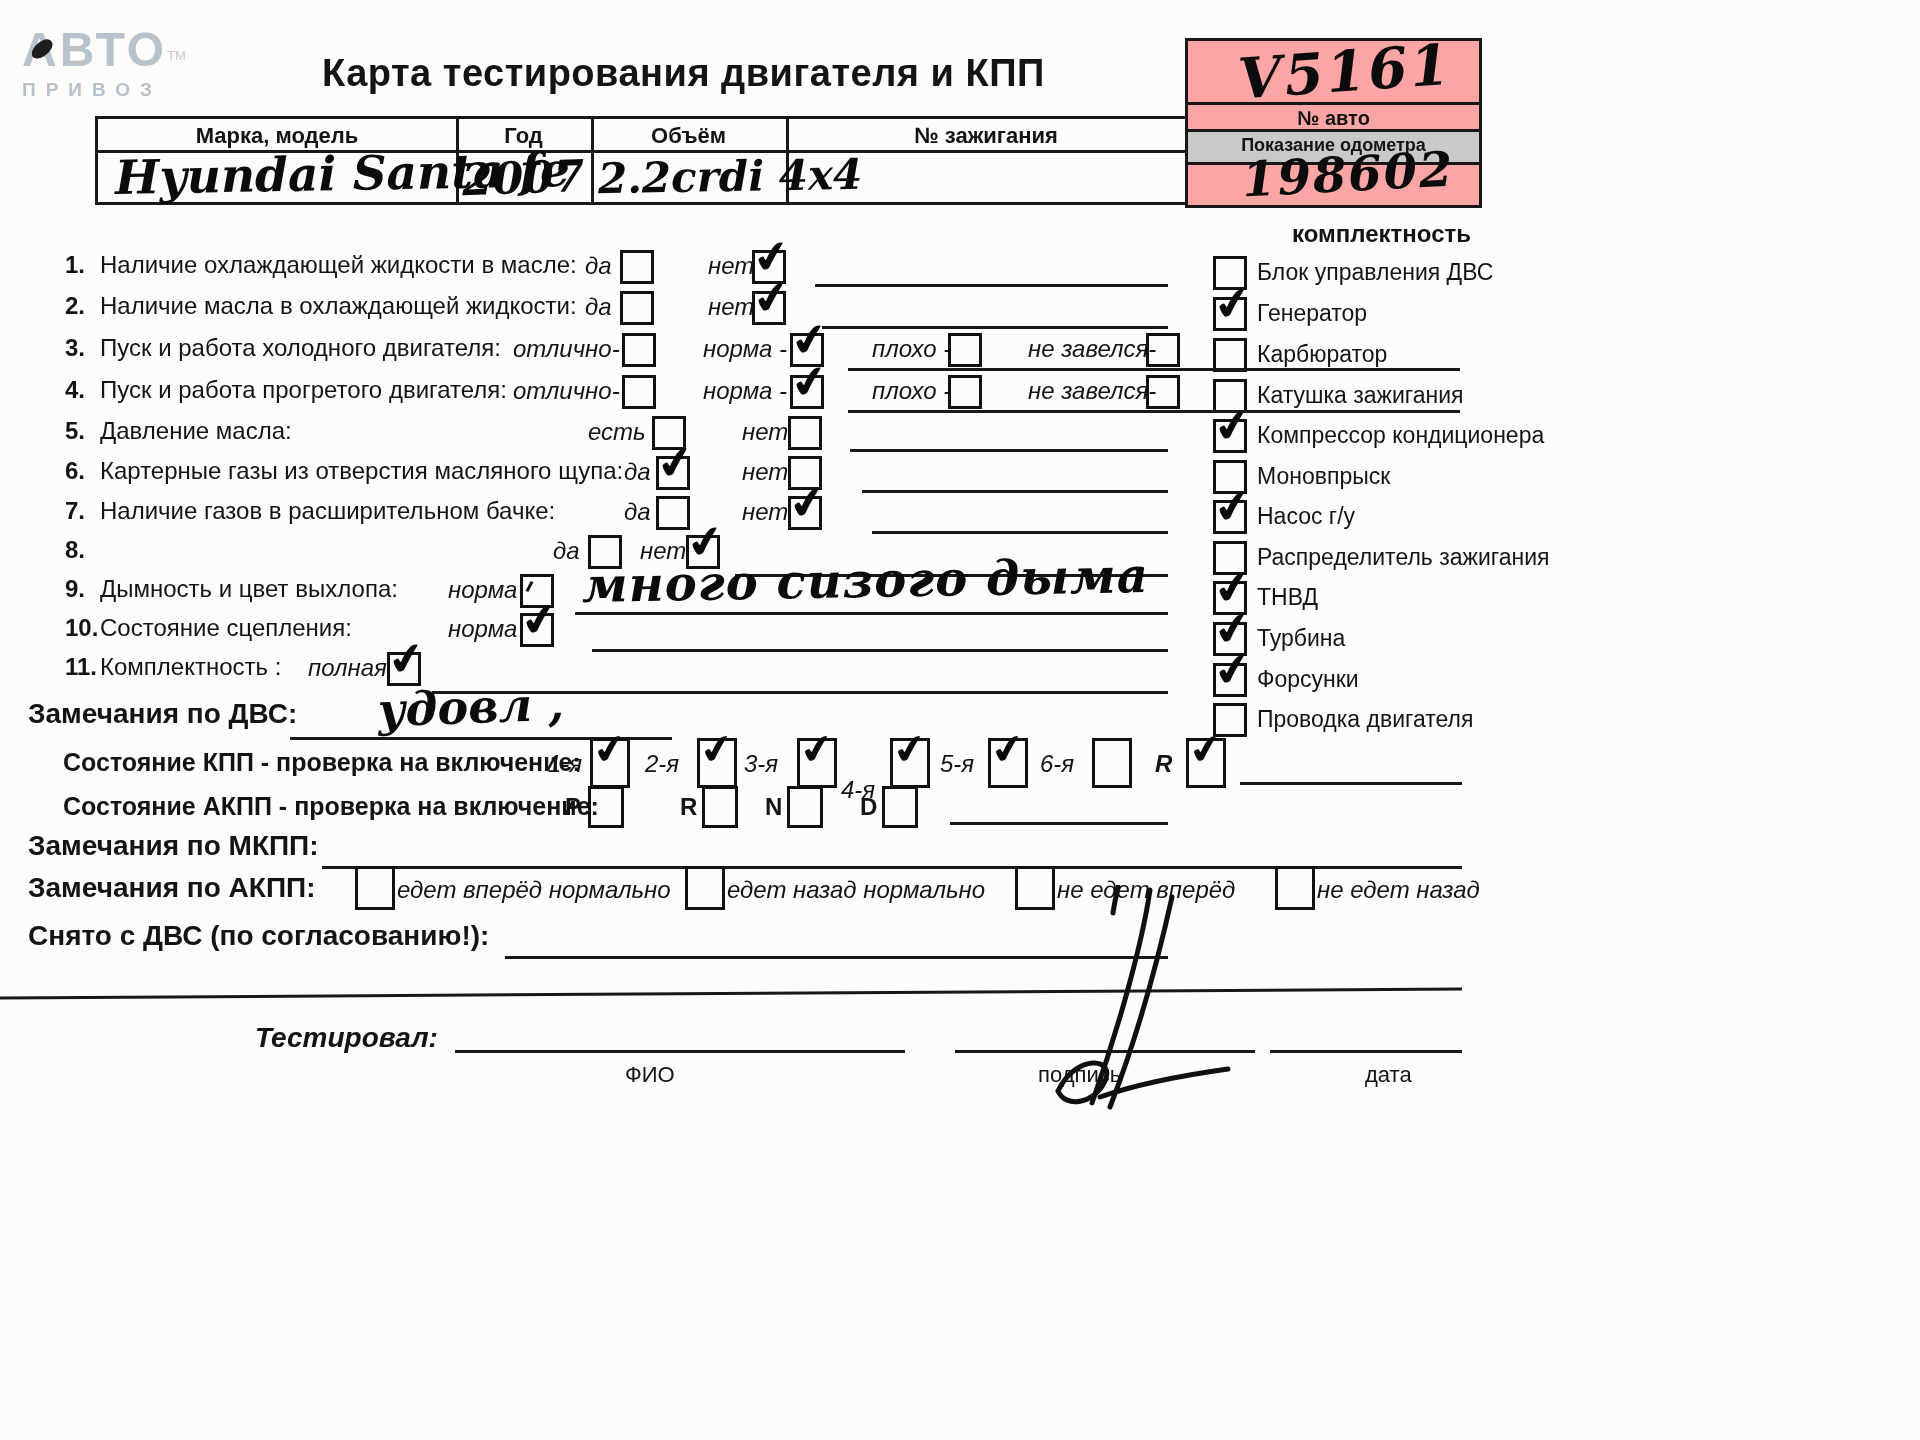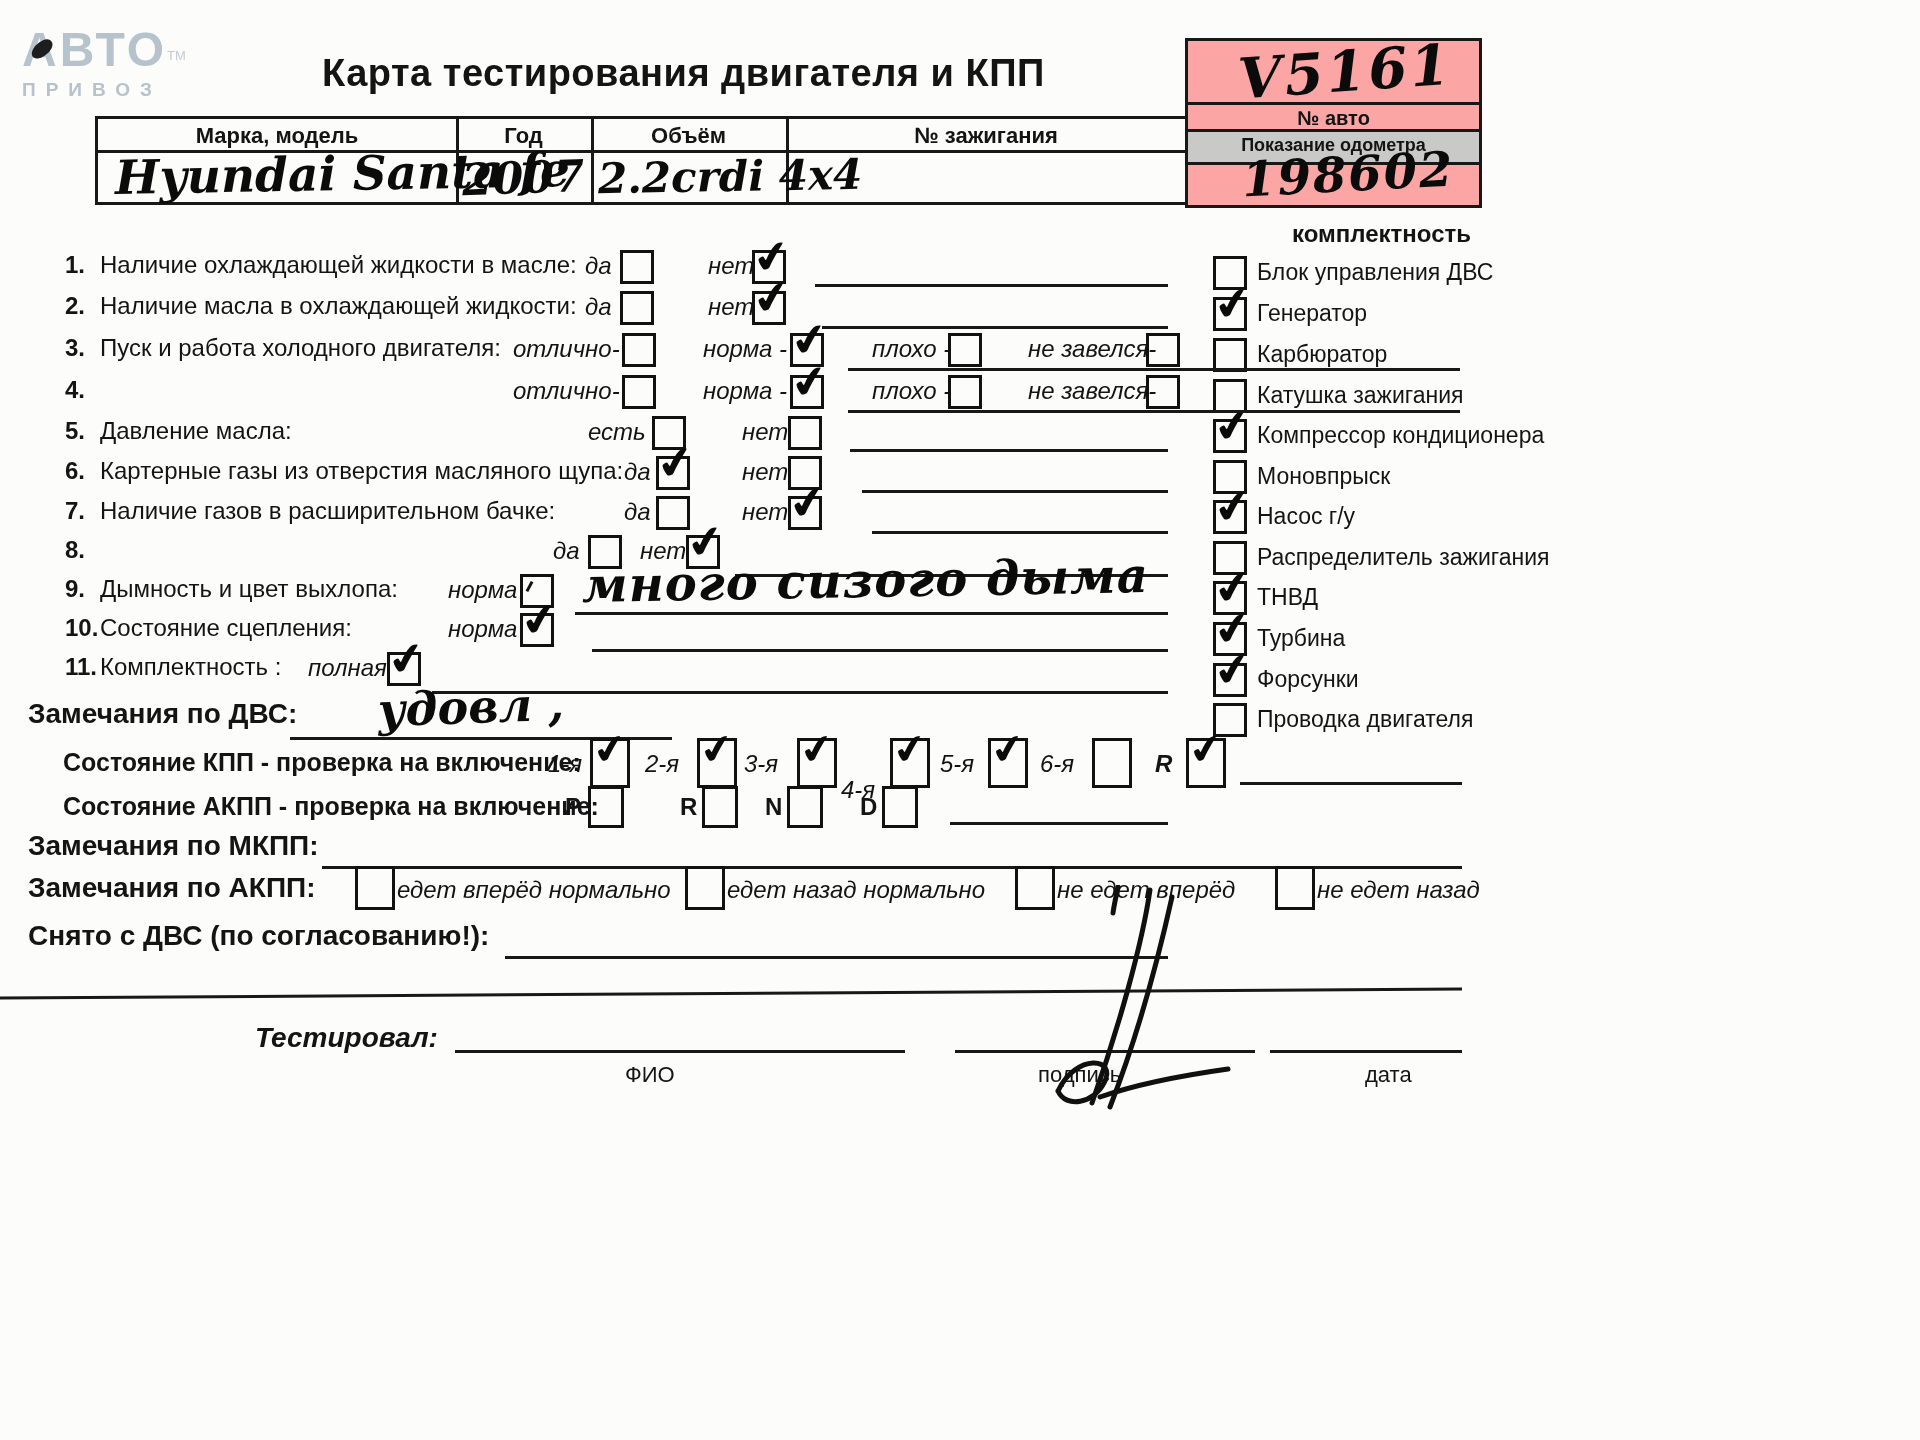--- a/index.html
+++ b/index.html
@@ -127,20 +127,21 @@
   <span class="cb" style="left:622px;top:333px;"></span>
   <div class="abs opt" style="left:703px;top:335px;">норма -</div>
   <span class="cb checked" style="left:790px;top:333px;"></span>
   <div class="abs opt" style="left:872px;top:335px;">плохо -</div>
   <span class="cb" style="left:948px;top:333px;"></span>
   <div class="abs opt" style="left:1028px;top:335px;">не завелся-</div>
   <span class="cb" style="left:1146px;top:333px;"></span>
   <div class="line" style="left:848px;top:368px;width:612px;"></div>
 
   <div class="abs num" style="left:65px;top:376px;">4.</div>
+  <div class="abs lbl" style="left:100px;top:376px;">Пуск и работа прогретого двигателя:</div>
   <div class="abs opt" style="left:513px;top:377px;">отлично-</div>
   <span class="cb" style="left:622px;top:375px;"></span>
   <div class="abs opt" style="left:703px;top:377px;">норма -</div>
   <span class="cb checked" style="left:790px;top:375px;"></span>
   <div class="abs opt" style="left:872px;top:377px;">плохо -</div>
   <span class="cb" style="left:948px;top:375px;"></span>
   <div class="abs opt" style="left:1028px;top:377px;">не завелся-</div>
   <span class="cb" style="left:1146px;top:375px;"></span>
   <div class="line" style="left:848px;top:410px;width:612px;"></div>
 

